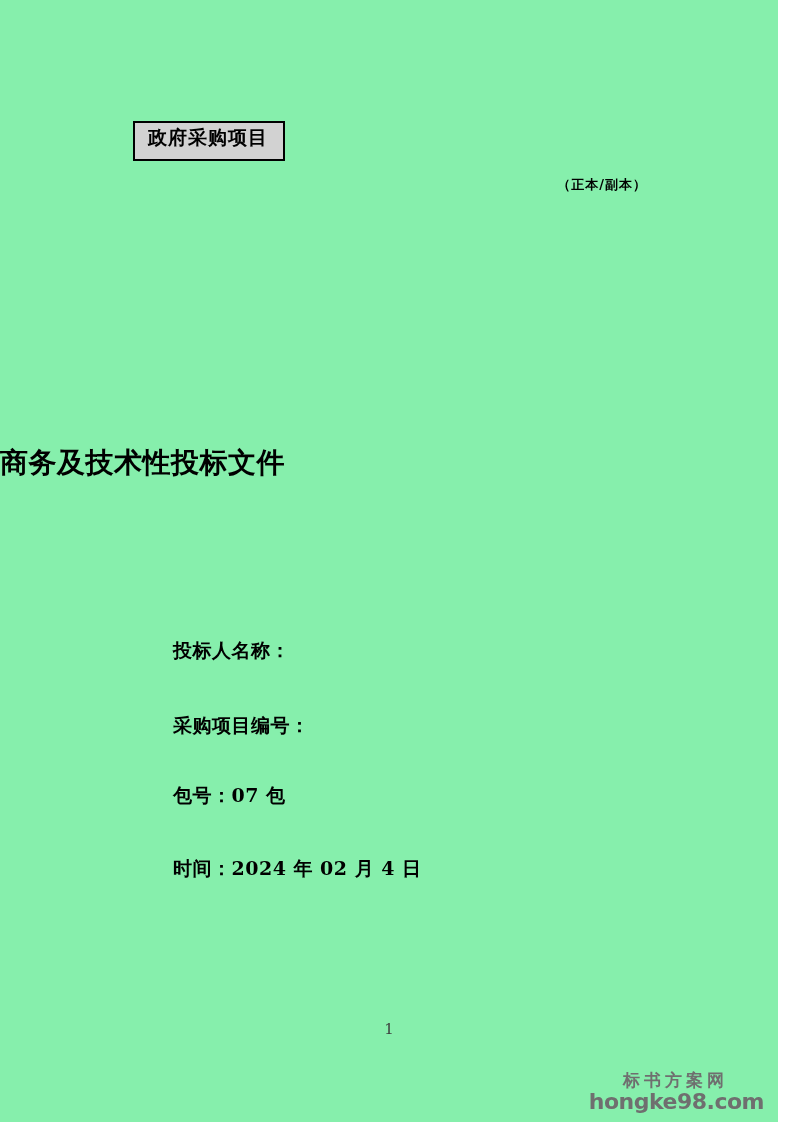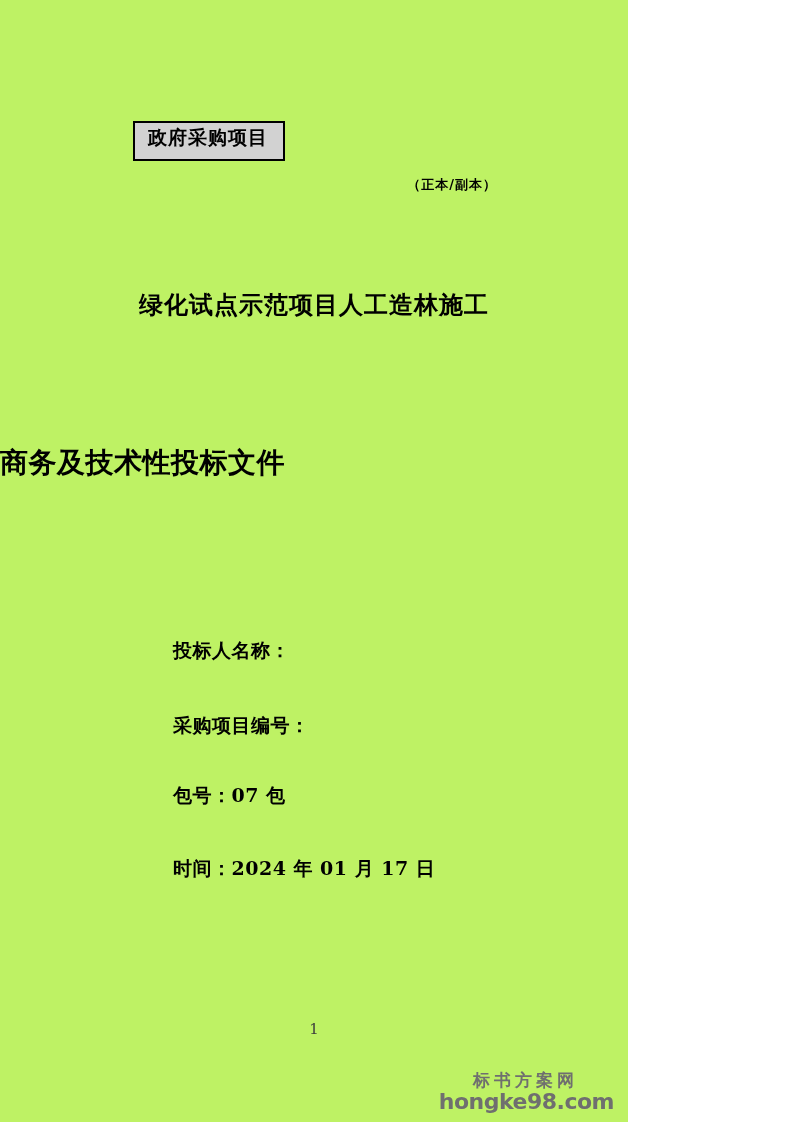--- a/index.html
+++ b/index.html
@@ -2,23 +2,23 @@
 <html><head>
 <meta charset="utf-8">
 <style>
   html, body {
     margin: 0;
     padding: 0;
     background: #ffffff;
   }
   .page {
     position: relative;
-    width: 628px;
+    width: 778px;
     height: 1122px;
-    background: #bef264;
+    background: #86efac;
     overflow: hidden;
     font-family: "DejaVu Serif", "Liberation Serif", serif;
     color: #000000;
   }
   .badge {
     position: absolute;
     left: 133px;
     top: 121px;
     width: 152px;
     height: 40px;
@@ -102,38 +102,37 @@
 </style>
 </head>
 <body>
 
 <div class="page">
 
   <div class="badge" style="background: rgb(210, 210, 210); border-color: rgb(0, 0, 0);">政府采购项目</div>
 
   <div class="copy-note">（正本/副本）</div>
 
-  <div class="project-title">绿化试点示范项目人工造林施工</div>
 
   <div class="doc-title">商务及技术性投标文件</div>
 
   <div class="field field-bidder">
     <span>投标人名称：</span><span></span>
   </div>
 
   <div class="field field-project">
     <span>采购项目编号：</span><span></span>
   </div>
 
   <div class="field field-package">
     <span>包号：</span><span>07 包</span>
   </div>
 
   <div class="field field-date">
-    <span>时间：</span><span>2024 年 01 月 17 日</span>
+    <span>时间：</span><span>2024 年 02 月 4 日</span>
   </div>
 
   <div class="page-number">1</div>
 
   <div class="watermark" style="color: rgb(111, 111, 111);">
     <span class="site-name">标书方案网</span>
     <span class="site-url">hongke98.com</span>
   </div>
 
 </div>

